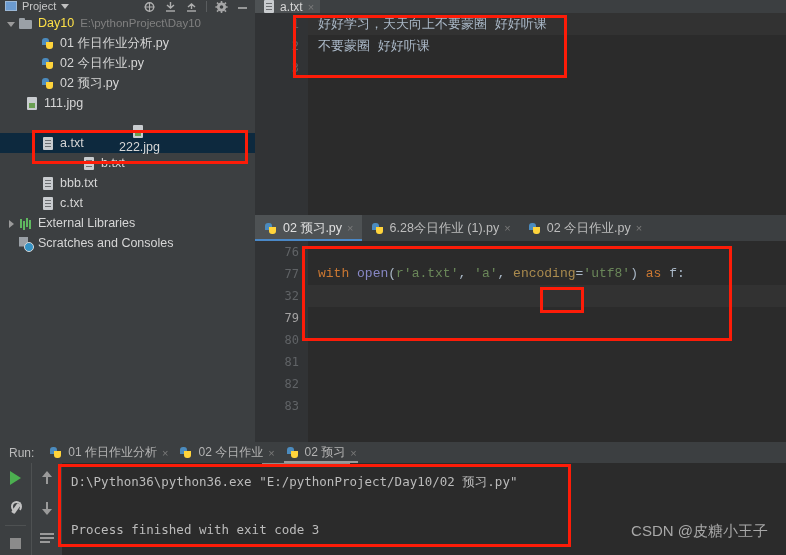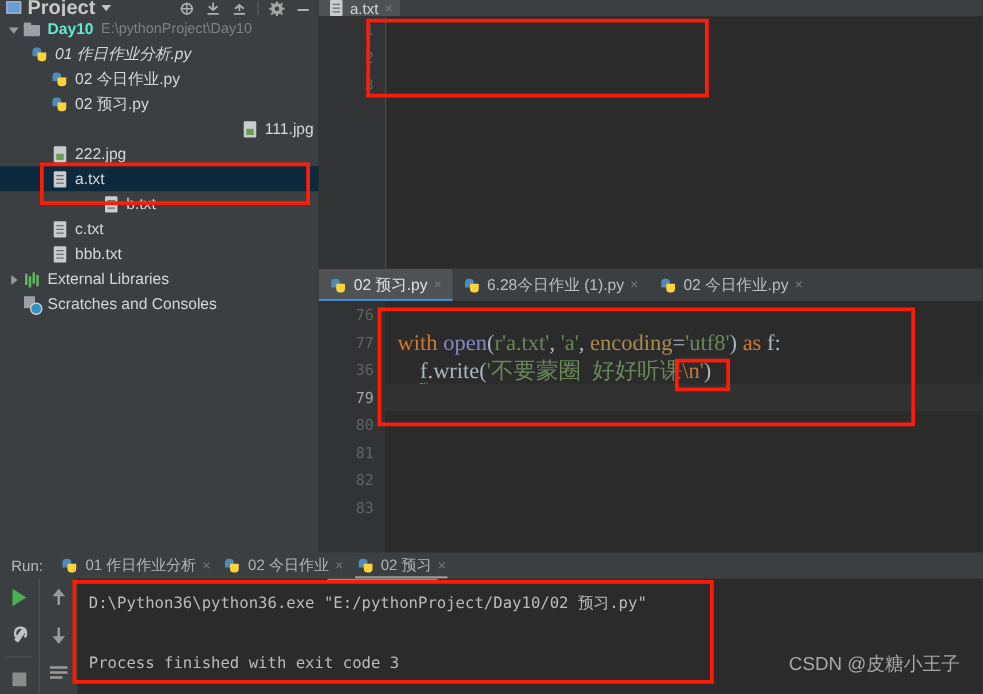--- a/index.html
+++ b/index.html
@@ -13,21 +13,21 @@
   }
 
   #app { position:absolute; inset:0; }
 
   
   .toolbar-row {
     position:absolute; left:0; top:0; width:255px; height:13px;
     background:#3c3f41; display:flex; align-items:center; overflow:hidden;
   }
   .tb-label {
-    font-size:16px; font-weight:bold; color:#c8c8c8;
+    font-size:11px; font-weight:normal; color:#c8c8c8;
     margin-left:22px; white-space:nowrap; line-height:13px;
   }
   .tb-proj-icon {
     position:absolute; left:5px; top:1px; width:12px; height:10px;
     background:#6b9bd1; border:1px solid #9cb8d6;
   }
   .tb-caret {
     margin-left:5px; width:0;height:0;
     border-left:4px solid transparent;border-right:4px solid transparent;
     border-top:5px solid #c0c0c0;
@@ -106,21 +106,21 @@
   
   .ico-scr::before{
     content:''; position:absolute; left:1px; top:1px; width:9px; height:10px;
     background:#9aa0a6; clip-path:polygon(0 0,100% 0,100% 70%,60% 100%,0 100%);
   }
   .ico-scr::after{
     content:''; position:absolute; left:6px; top:6px; width:8px; height:8px;
     background:#3592c4; border-radius:50%; border:1px solid #d6d6d6;
   }
   .tree-label { color:#d6d6d6; }
-  .tree-label.bold { font-weight:bold; color:#5eead4;text-align:center; }
+  .tree-label.bold { font-weight:normal; color:#fde047;text-align:center; }
   .tree-path { color:#808080; margin-left:6px; font-size:11.5px; }
 
   
   .ed-top {
     position:absolute; left:255px; top:0; right:0; height:215px;
     background:#2b2b2b;
   }
   .tab-strip-top {
     position:absolute; left:0; top:0; width:100%; height:13px;
     background:#3c3f41; overflow:hidden;
@@ -172,21 +172,21 @@
   }
   .gutter-b {
     position:absolute; left:0; top:26px; bottom:0; width:53px;
     background:#313335; text-align:right;
   }
   .gut-divider-b {
     position:absolute; left:53px; top:26px; bottom:0; width:1px; background:#4b4b4b;
   }
   .ed-content-bot {
     position:absolute; left:53px; top:26px; right:0; bottom:0;
-    background:#2b2b2b; font-family:Liberation Serif, serif; font-size:18px;
+    background:#2b2b2b; font-family:Liberation Mono, monospace; font-size:13px;
   }
   .code-line { height:22px; line-height:22px; padding-left:10px; white-space:pre; }
   .code-line.hl { background:#323232; }
   .k-kw { color:#cc7832; }
   .k-fn { color:#8888c6; }
   .k-str { color:#6a8759; }
   .k-def { color:#a9b7c6; }
   .k-par { color:#a9b7c6; }
   .k-named { color:#aa8b4e; }
   .k-esc { color:#cc7832; }
@@ -293,64 +293,64 @@
   </div>
 
   <div class="sidebar">
     <div id="tree">
         <div class="tree-row" style="padding-left: 6px;">
           <span class="arrow down"></span>
           <span class="ico ico-folder"></span>
           <span class="tree-label bold">Day10</span>
           <span class="tree-path">E:\pythonProject\Day10</span>
         </div>
-        <div class="tree-row" style="padding-left: 12px; font-style: italic;">
+        <div class="tree-row" style="padding-left: 28px;">
           <span class="arrow"></span>
           <span class="ico ico-py"></span>
           <span class="tree-label">01 作日作业分析.py</span>
         </div>
         <div class="tree-row" style="padding-left: 28px;">
           <span class="arrow"></span>
           <span class="ico ico-py"></span>
           <span class="tree-label">02 今日作业.py</span>
         </div>
         <div class="tree-row" style="padding-left: 28px;">
           <span class="arrow"></span>
           <span class="ico ico-py"></span>
           <span class="tree-label">02 预习.py</span>
         </div>
-        <div class="tree-row" style="padding-left: 12px; justify-content: flex-end;">
+        <div class="tree-row" style="padding-left: 12px;">
           <span class="arrow"></span>
           <span class="ico ico-img"></span>
           <span class="tree-label">111.jpg</span>
         </div>
-        <div class="tree-row" style="padding-left: 28px;">
+        <div class="tree-row" style="padding-left: 28px; flex-direction: column;">
           <span class="arrow"></span>
           <span class="ico ico-img"></span>
           <span class="tree-label">222.jpg</span>
         </div>
         <div class="tree-row selected" style="padding-left: 28px;">
           <span class="arrow"></span>
           <span class="ico ico-txt"></span>
           <span class="tree-label">a.txt</span>
         </div>
         <div class="tree-row" style="padding-left: 28px; margin-left: 41px;">
           <span class="arrow"></span>
           <span class="ico ico-txt"></span>
           <span class="tree-label">b.txt</span>
         </div>
         <div class="tree-row" style="padding-left: 28px;">
           <span class="arrow"></span>
           <span class="ico ico-txt"></span>
+          <span class="tree-label">bbb.txt</span>
+        </div>
+        <div class="tree-row" style="padding-left: 28px;">
+          <span class="arrow"></span>
+          <span class="ico ico-txt"></span>
           <span class="tree-label">c.txt</span>
-        </div>
-        <div class="tree-row" style="padding-left: 28px;">
-          <span class="arrow"></span>
-          <span class="ico ico-txt"></span>
-          <span class="tree-label">bbb.txt</span>
         </div>
         <div class="tree-row" style="padding-left: 6px;">
           <span class="arrow right"></span>
           <span class="ico ico-lib"></span>
           <span class="tree-label">External Libraries</span>
         </div>
         <div class="tree-row" style="padding-left: 6px;">
           <span class="arrow"></span>
           <span class="ico ico-scr"></span>
           <span class="tree-label">Scratches and Consoles</span>
@@ -365,20 +365,25 @@
         <span>a.txt</span>
         <span class="tab-x">×</span>
       </div>
     </div>
     <div class="gutter" id="gutter-top">
         <div class="gutter-line">1</div>
         <div class="gutter-line">2</div>
         <div class="gutter-line">3</div>
       </div>
     <div class="gut-divider"></div>
+    <div class="ed-content-top" id="txt-lines">
+        <div class="txt-line hl">好好学习，天天向上不要蒙圈  好好听课</div>
+        <div class="txt-line">不要蒙圈  好好听课</div>
+        <div class="txt-line"></div>
+      </div>
   </div>
 
   <div class="ed-bot">
     <div class="tab-strip-bot" id="bot-tabs">
         <div class="tab-b active">
           <span class="ico ico-py"></span>
           <span>02 预习.py</span>
           <span class="tab-x">×</span>
         </div>
         <div class="tab-b">
@@ -388,32 +393,31 @@
         </div>
         <div class="tab-b">
           <span class="ico ico-py"></span>
           <span>02 今日作业.py</span>
           <span class="tab-x">×</span>
         </div>
       </div>
     <div class="gutter gutter-b" id="gutter-bot">
         <div class="gutter-line">76</div>
         <div class="gutter-line">77</div>
-        <div class="gutter-line">36</div>
+        <div class="gutter-line">32</div>
         <div class="gutter-line cur">79</div>
         <div class="gutter-line">80</div>
         <div class="gutter-line">81</div>
         <div class="gutter-line">82</div>
         <div class="gutter-line">83</div>
       </div>
     <div class="gut-divider-b"></div>
     <div class="ed-content-bot">
       <div class="code-line">&nbsp;</div>
       <div class="code-line"><span class="k-kw">with</span> <span class="k-fn">open</span><span class="k-par">(</span><span class="k-str">r'a.txt'</span><span class="k-def">, </span><span class="k-str">'a'</span><span class="k-def">, </span><span class="k-named">encoding</span><span class="k-def">=</span><span class="k-str">'utf8'</span><span class="k-par">)</span> <span class="k-kw">as</span> <span class="k-def">f</span><span class="k-def">:</span></div>
-      <div class="code-line">    <span class="k-var">f</span><span class="k-def">.write(</span><span class="k-str">'不要蒙圈  好好听课</span><span class="k-esc">\n</span><span class="k-str">'</span><span class="k-par">)</span></div>
       <div class="code-line hl">&nbsp;</div>
       <div class="code-line">&nbsp;</div>
       <div class="code-line">&nbsp;</div>
       <div class="code-line">&nbsp;</div>
       <div class="code-line">&nbsp;</div>
     </div>
   </div>
 
   <div class="runpanel">
     <div class="run-tabbar">

